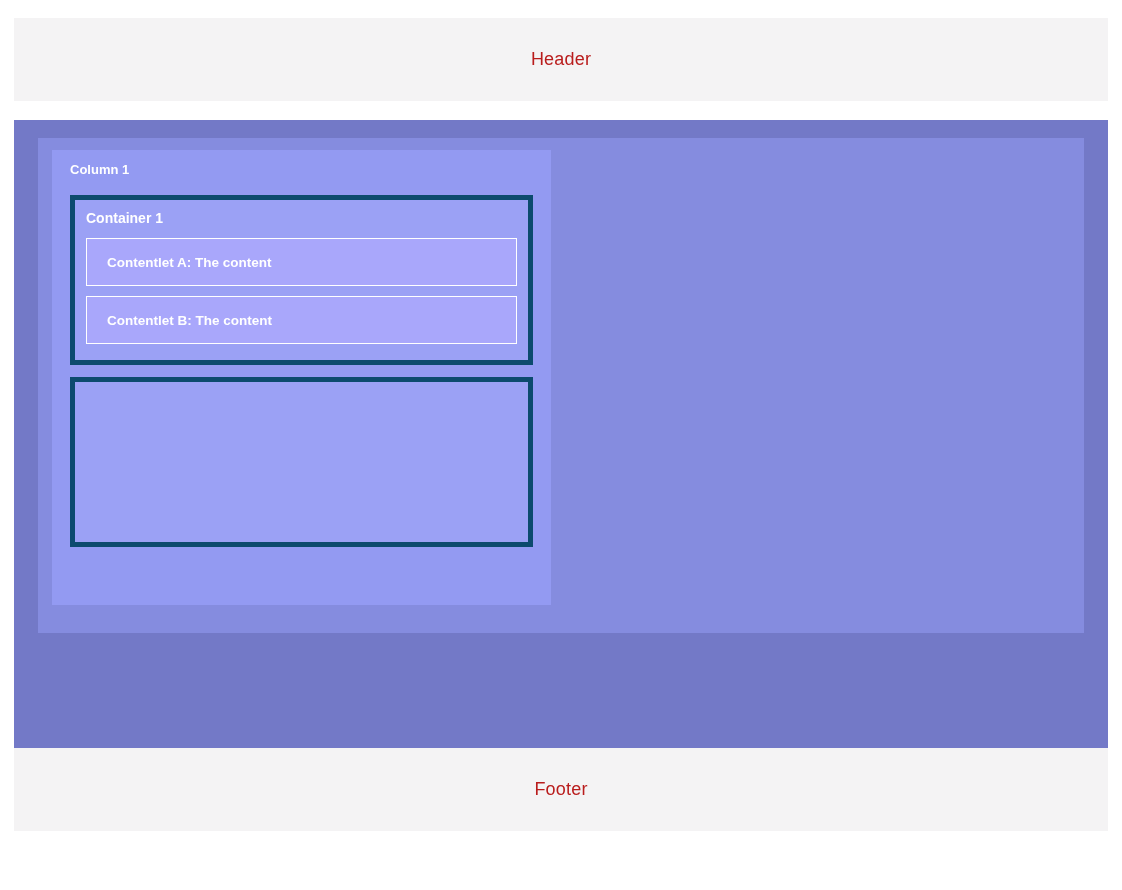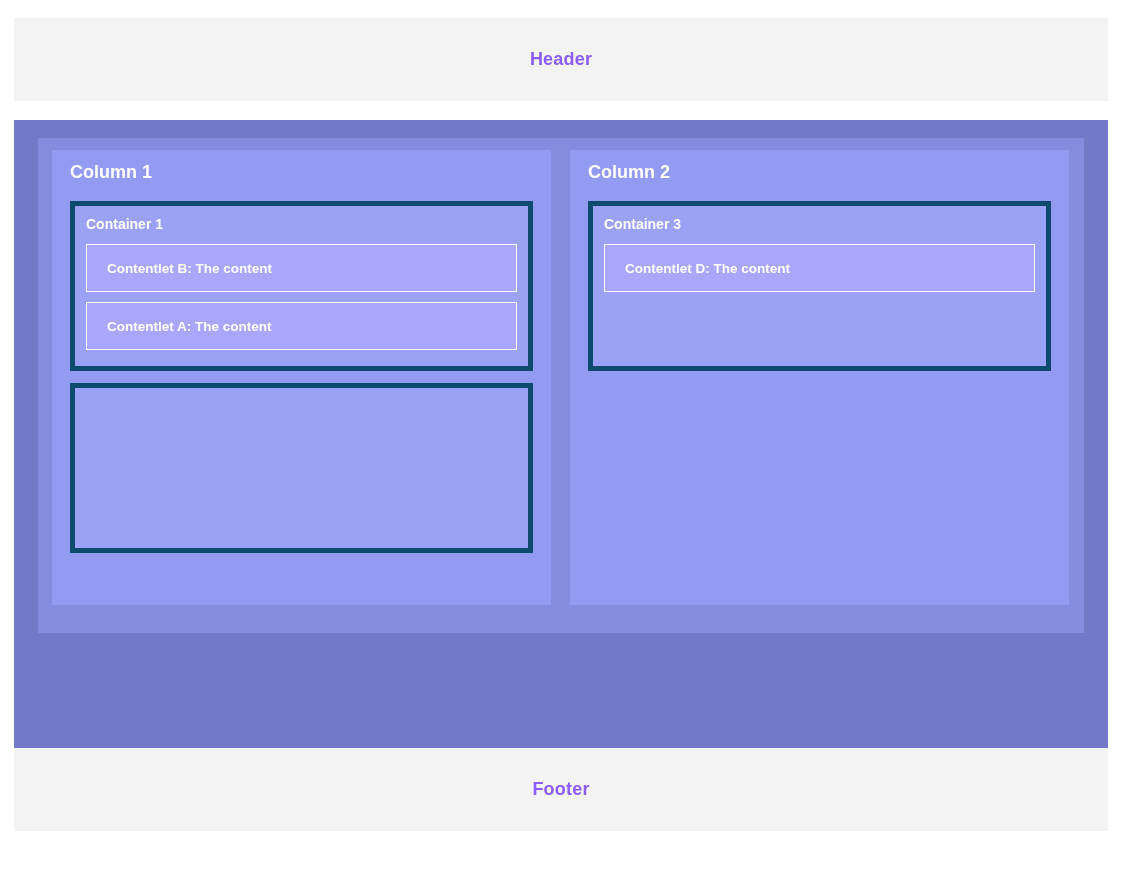--- a/index.html
+++ b/index.html
@@ -22,22 +22,22 @@
     position: absolute;
     left: 14px;
     width: 1094px;
     background: #f4f3f4;
     display: flex;
     align-items: center;
     justify-content: center;
   }
   .band-label {
     font-size: 18px;
-    font-weight: bold;
-    color: #8b5cf6;
+    font-weight: normal;
+    color: #b91c1c;
     letter-spacing: 0.2px;
   }
   #header-band { top: 18px; height: 83px; }
   #footer-band { top: 748px; height: 83px; }
 
   
   .body-area {
     position: absolute;
     left: 14px;
     top: 120px;
@@ -72,21 +72,21 @@
     display: flex;
     gap: 19px;
     height: 455px;
   }
 
   .column {
     background: #939af2;
     padding: 12px 18px 16px 18px;
     position: relative;
   }
-  .col-label { font-size: 18px; margin-bottom: 18px; }
+  .col-label { font-size: 13px; margin-bottom: 18px; }
   #column-1 { width: 499px; }
   #column-2 { width: 499px; }
 
   
   .container-box {
     border: 5px solid #0c4a6e;
     background: #9ba1f5;
     padding: 10px 11px 12px 11px;
     margin-bottom: 12px;
   }
@@ -124,44 +124,33 @@
 
       <div class="cols">
 
         <div class="column" id="column-1">
           <span class="col-label">Column 1</span>
 
           <div class="container-box" id="container-1">
             <span class="container-label">Container 1</span>
 
             <div class="contentlet">
-              <span class="contentlet-label">Contentlet B: The content</span>
+              <span class="contentlet-label">Contentlet A: The content</span>
             </div>
 
             <div class="contentlet">
-              <span class="contentlet-label">Contentlet A: The content</span>
+              <span class="contentlet-label">Contentlet B: The content</span>
             </div>
           </div>
 
           <div class="container-box" id="container-2">
 
           </div>
         </div>
 
-        <div class="column" id="column-2">
-          <span class="col-label">Column 2</span>
-
-          <div class="container-box" id="container-3">
-            <span class="container-label">Container 3</span>
-
-            <div class="contentlet">
-              <span class="contentlet-label">Contentlet D: The content</span>
-            </div>
-          </div>
-        </div>
 
       </div>
     </div>
 
 
   </div>
 
   <div class="band" id="footer-band">
     <span class="band-label">Footer</span>
   </div>

